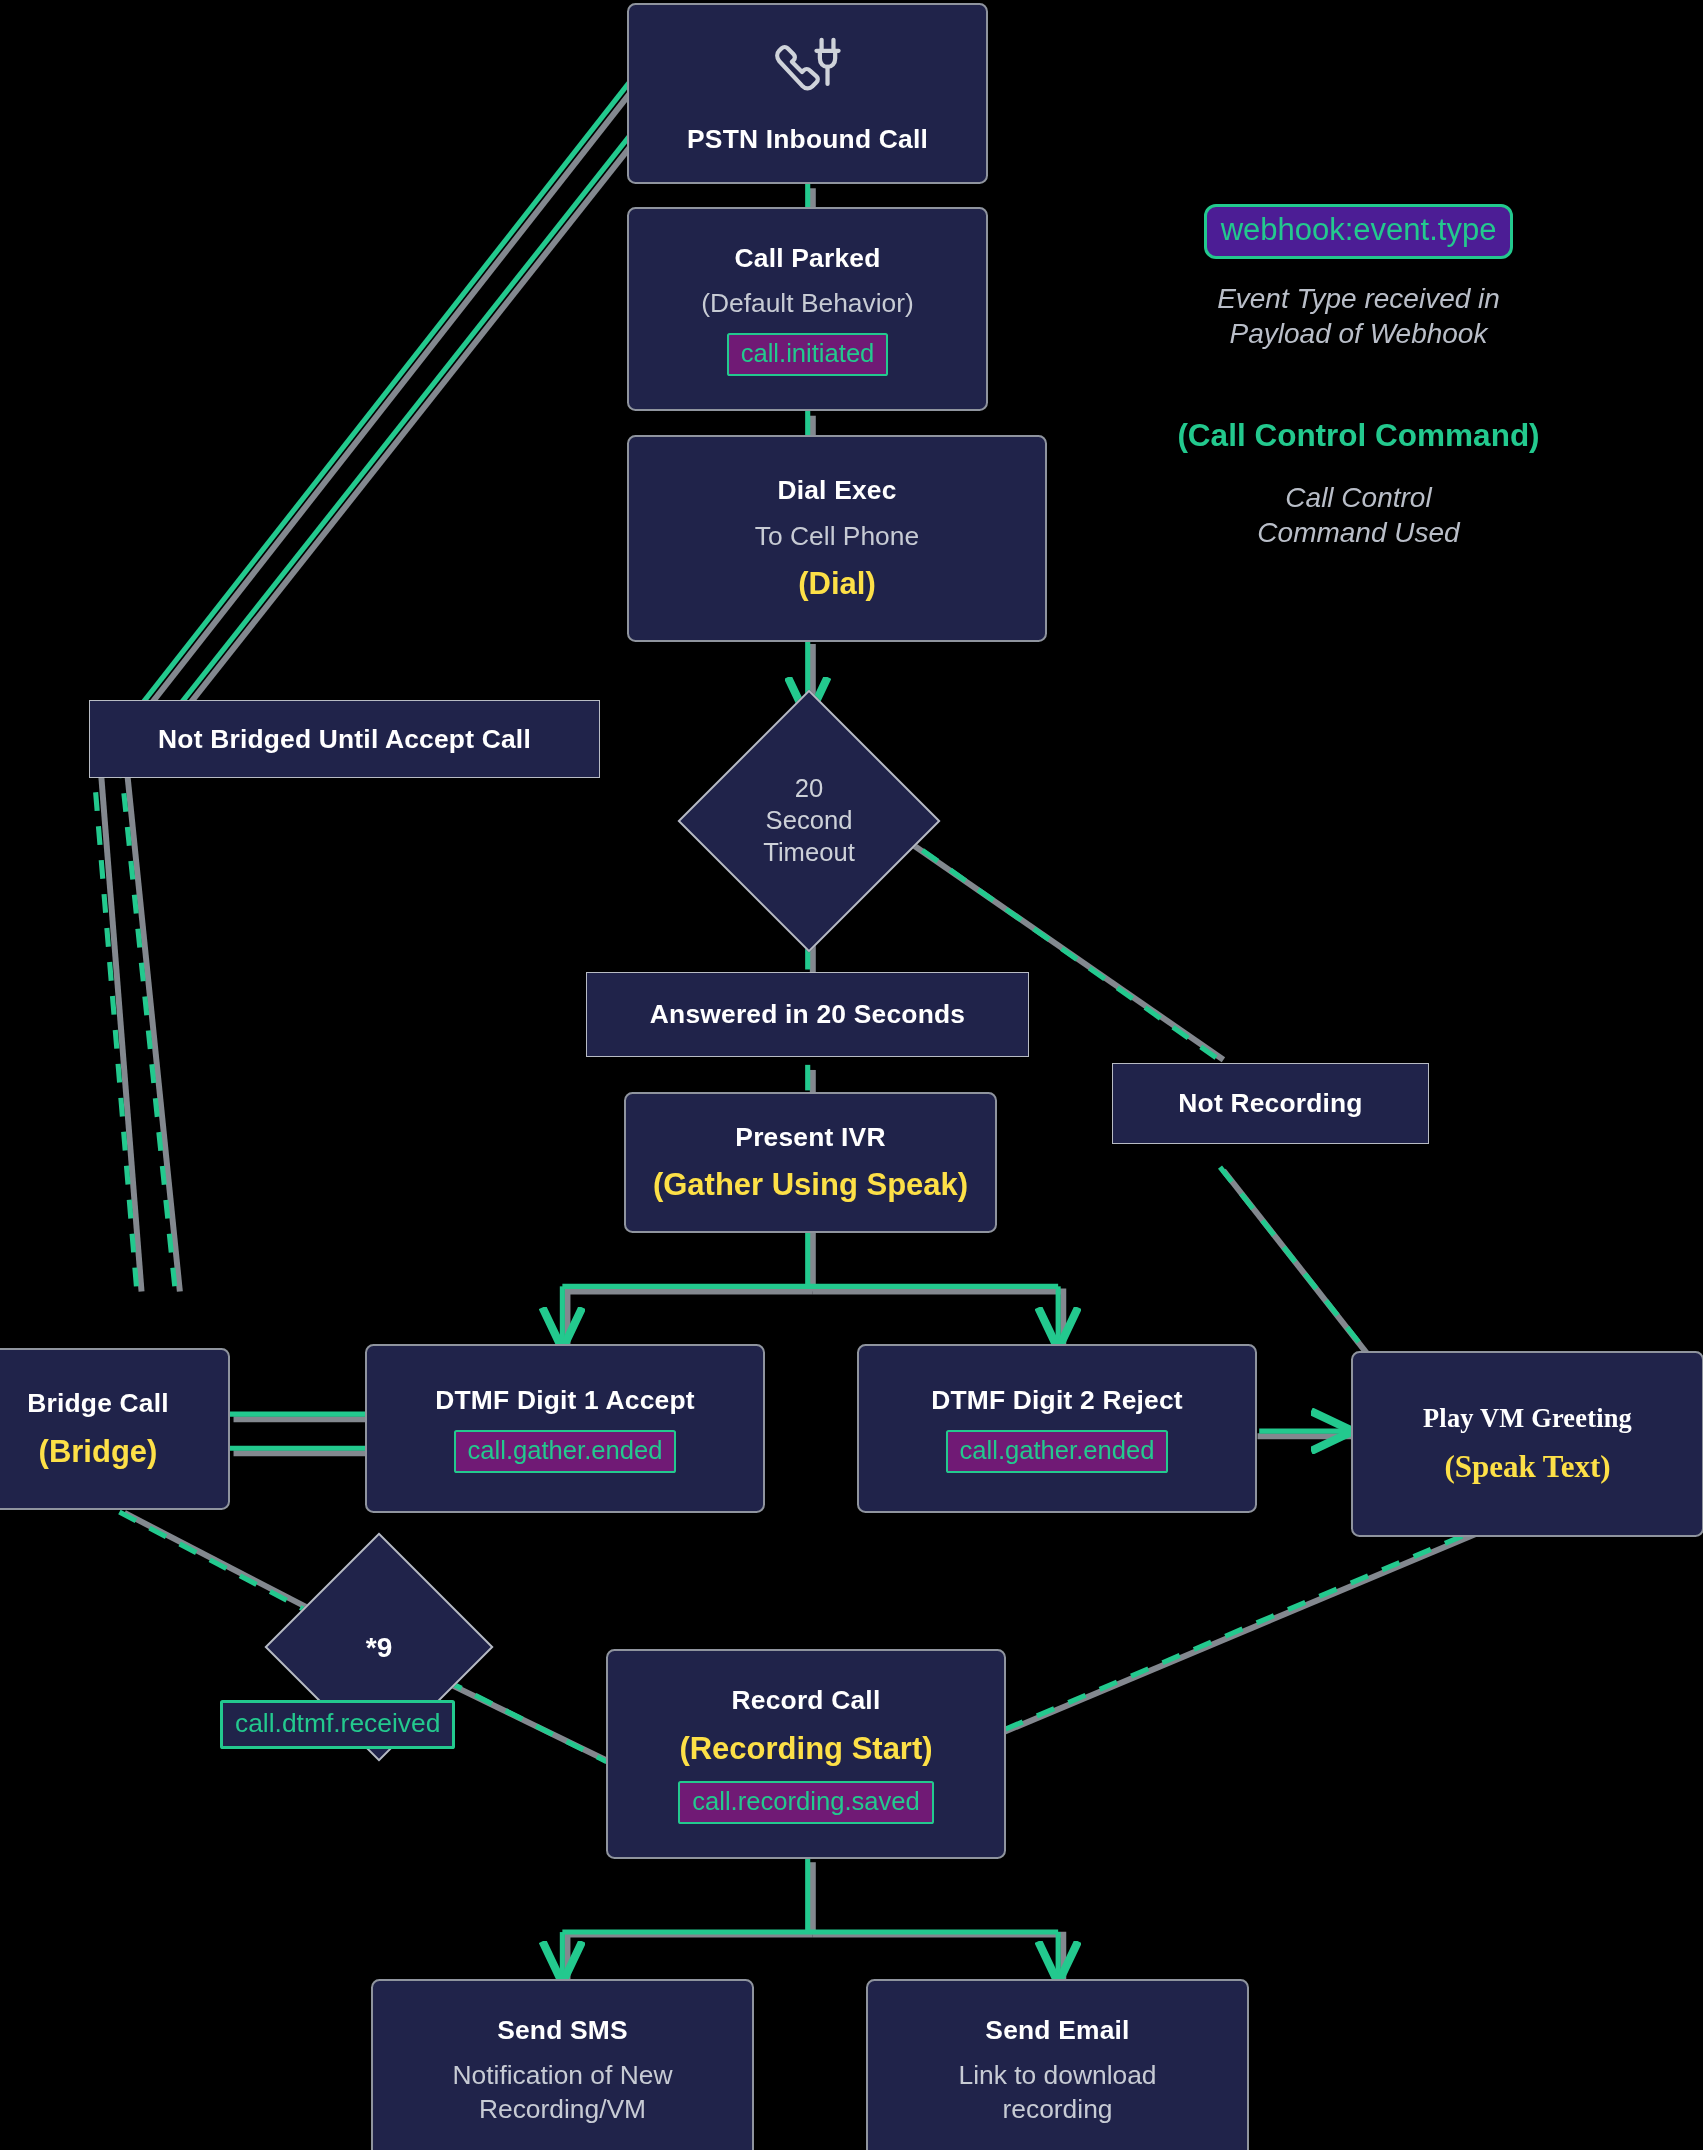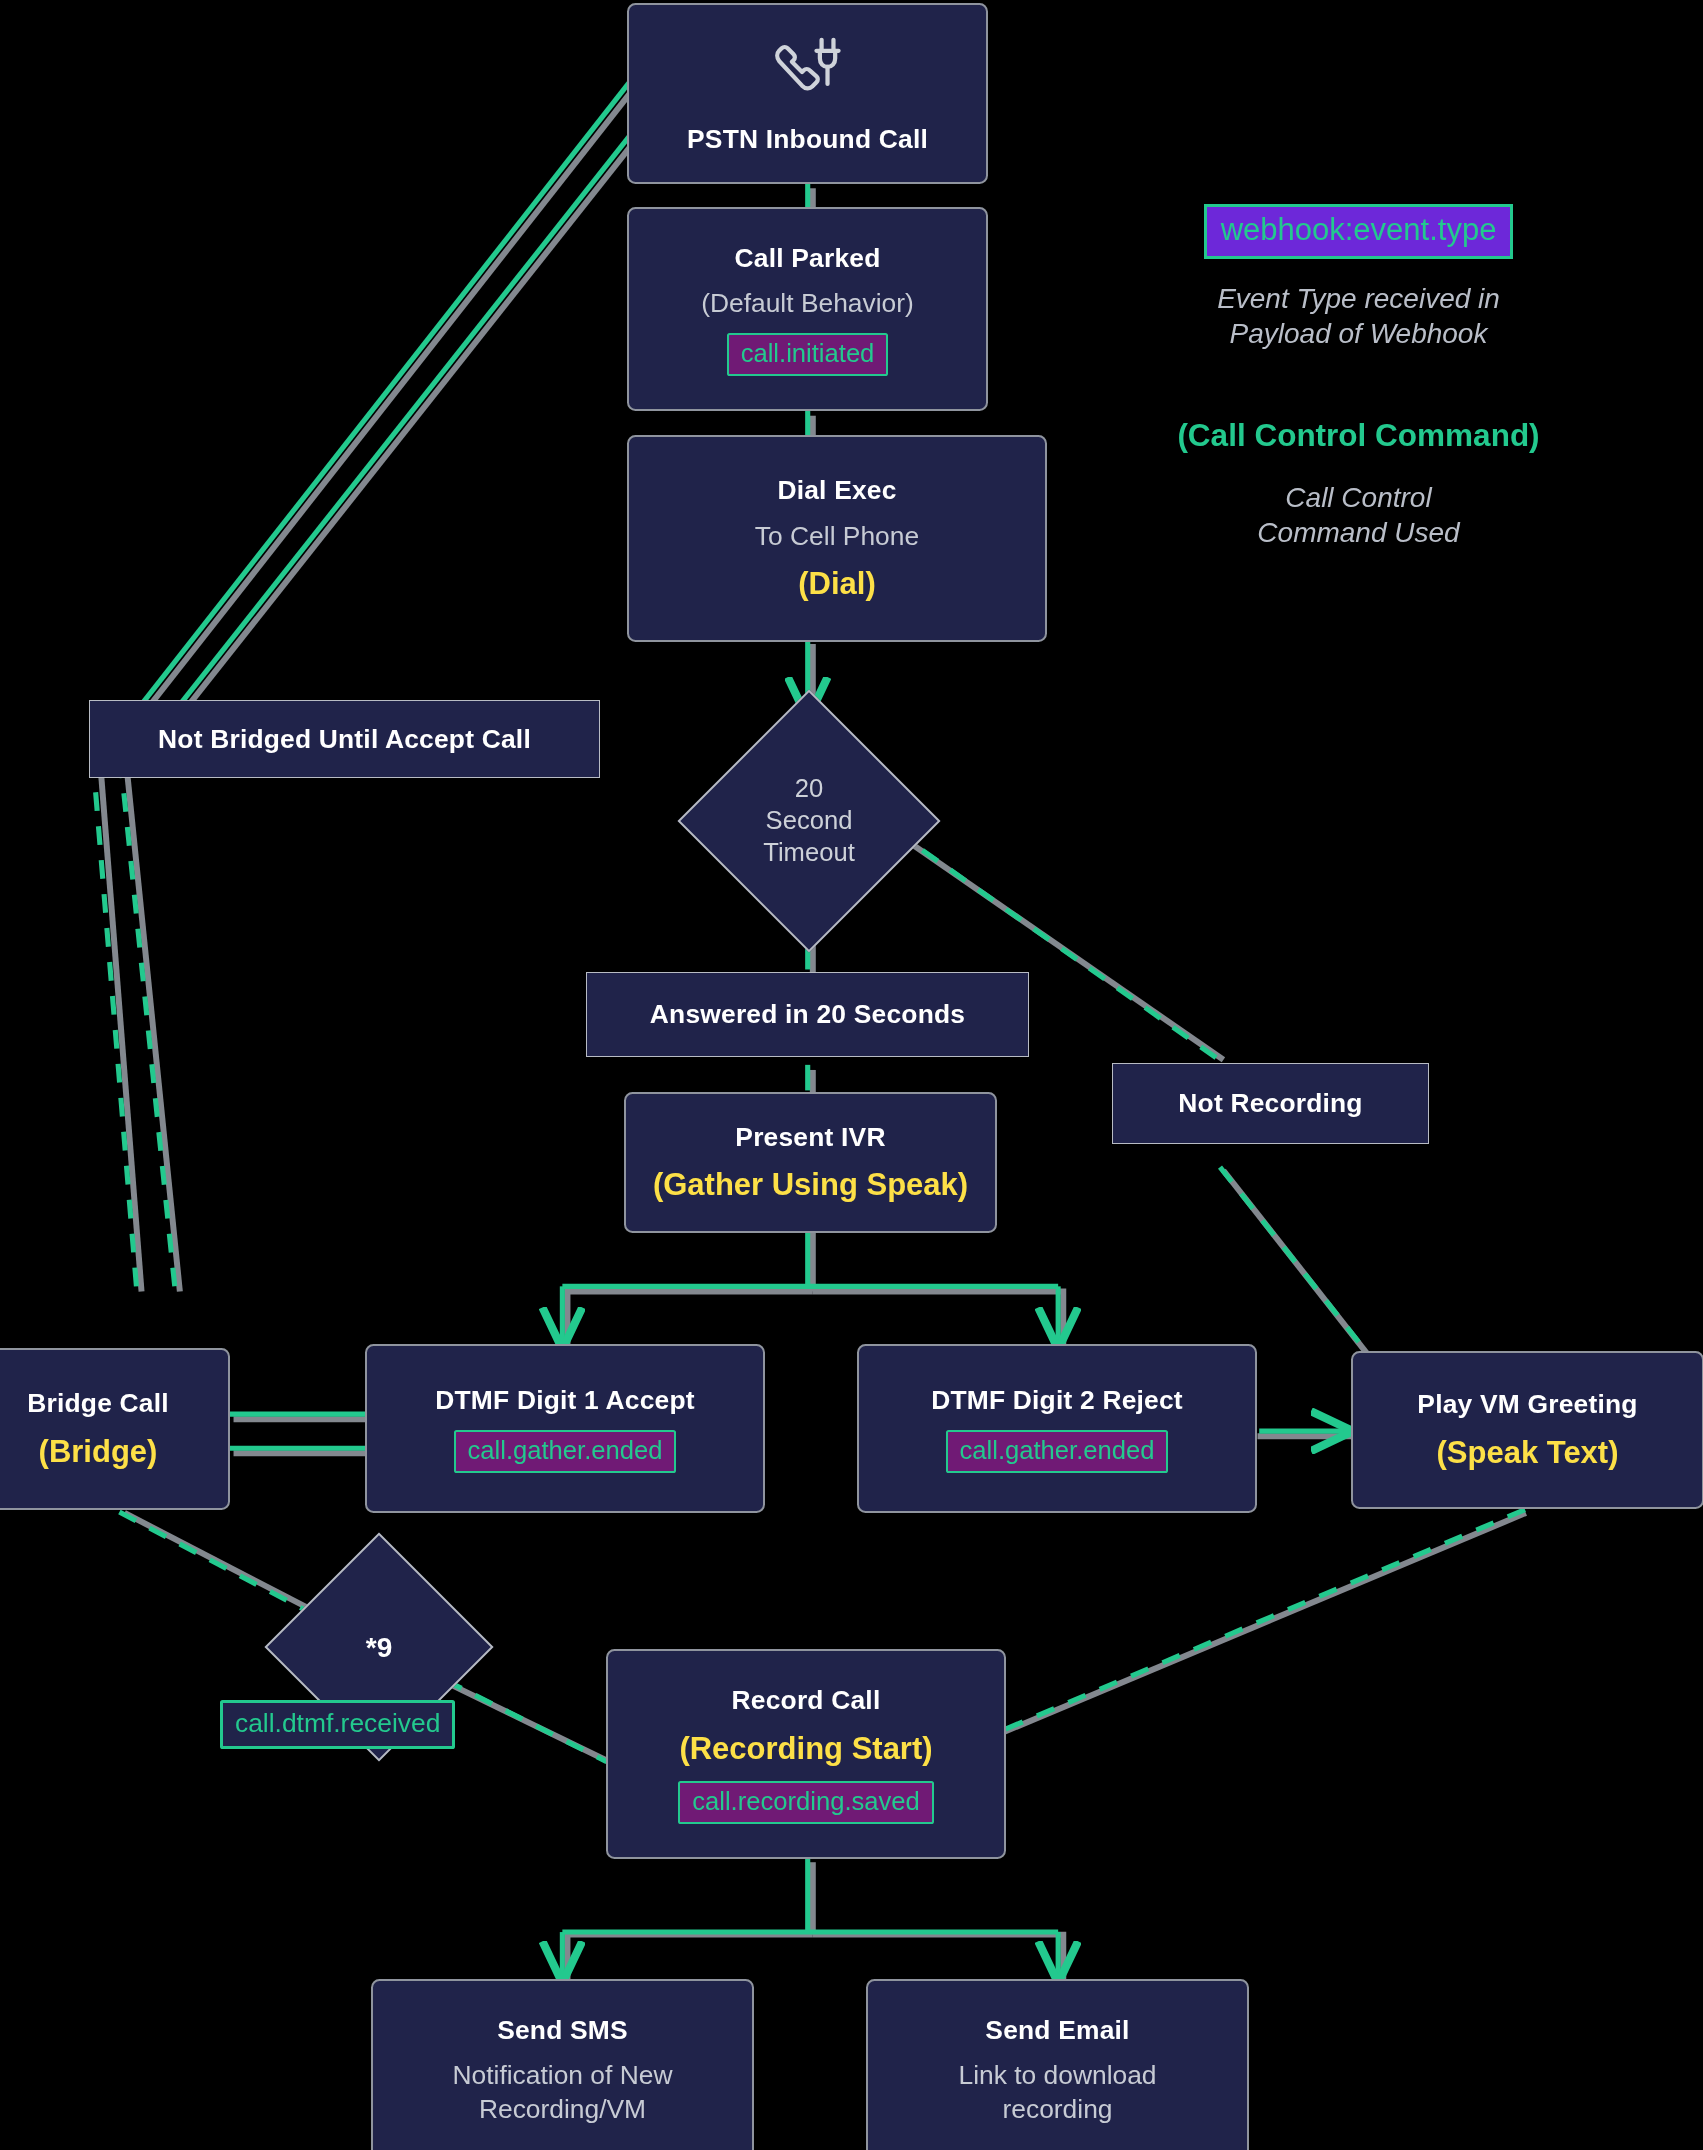--- a/index.html
+++ b/index.html
@@ -69,22 +69,22 @@
   }
 
   
   .legend{position:absolute;z-index:6;text-align:center;}
   .legend-chip{
     display:inline-block;
     border:3.4px solid #23c98e;
     color:#23c98e;
     font-size:31px;
     padding:5.1px 13.6px 7.7px 13.6px;
-    border-radius:0;
-    background:#6d28d9;
+    border-radius:12px;
+    background:#4c1d95;
   }
   .legend-desc{
     margin-top:22px;
     color:#b9bec8;
     font-size:28px;
     font-style:italic;
     line-height:1.25;
   }
   .legend-cmd{
     color:#23c98e;font-weight:bold;font-size:31.5px;
@@ -224,21 +224,21 @@
   <div class="node" style="left:365px;top:1344px;width:400px;height:169px;">
     <span class="title">DTMF Digit 1 Accept</span>
     <span class="evt">call.gather.ended</span>
   </div>
 
   <div class="node" style="left:857px;top:1344px;width:400px;height:169px;">
     <span class="title">DTMF Digit 2 Reject</span>
     <span class="evt">call.gather.ended</span>
   </div>
 
-  <div class="node" style="left:1351px;top:1351px;width:353px;height:158px;">
+  <div class="node" style="left:1351px;top:1351px;width:353px;height:186px;font-family:Liberation Serif, serif;">
     <span class="title">Play VM Greeting</span>
     <span class="cmd">(Speak Text)</span>
   </div>
 
   <div class="diamond strong" style="left:298px;top:1566px;width:162px;height:162px;">
     <div class="shape"></div>
     <div class="dtext">
       <span>*9</span>
     </div>
   </div>

